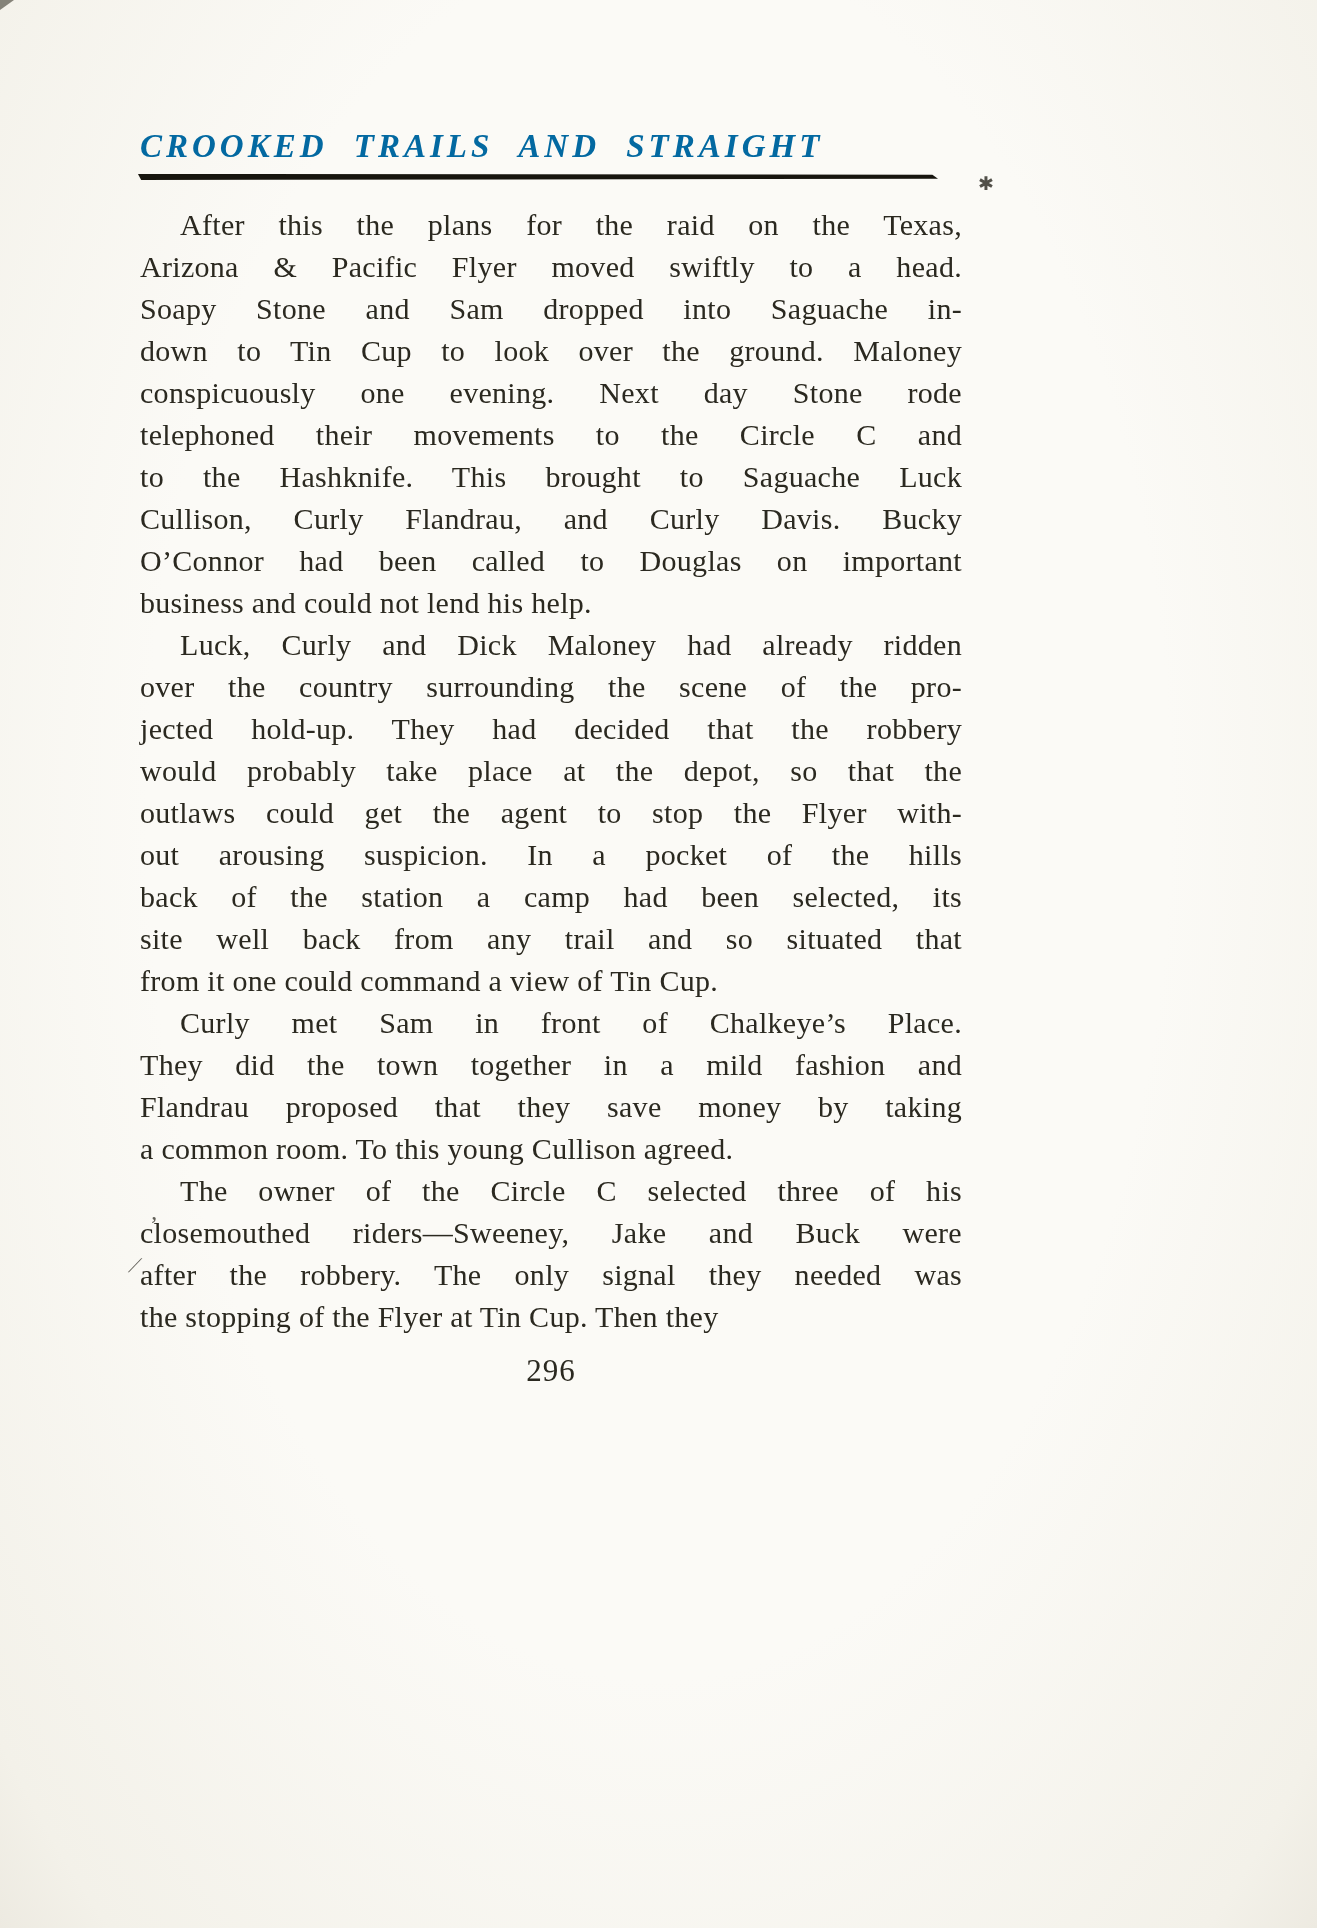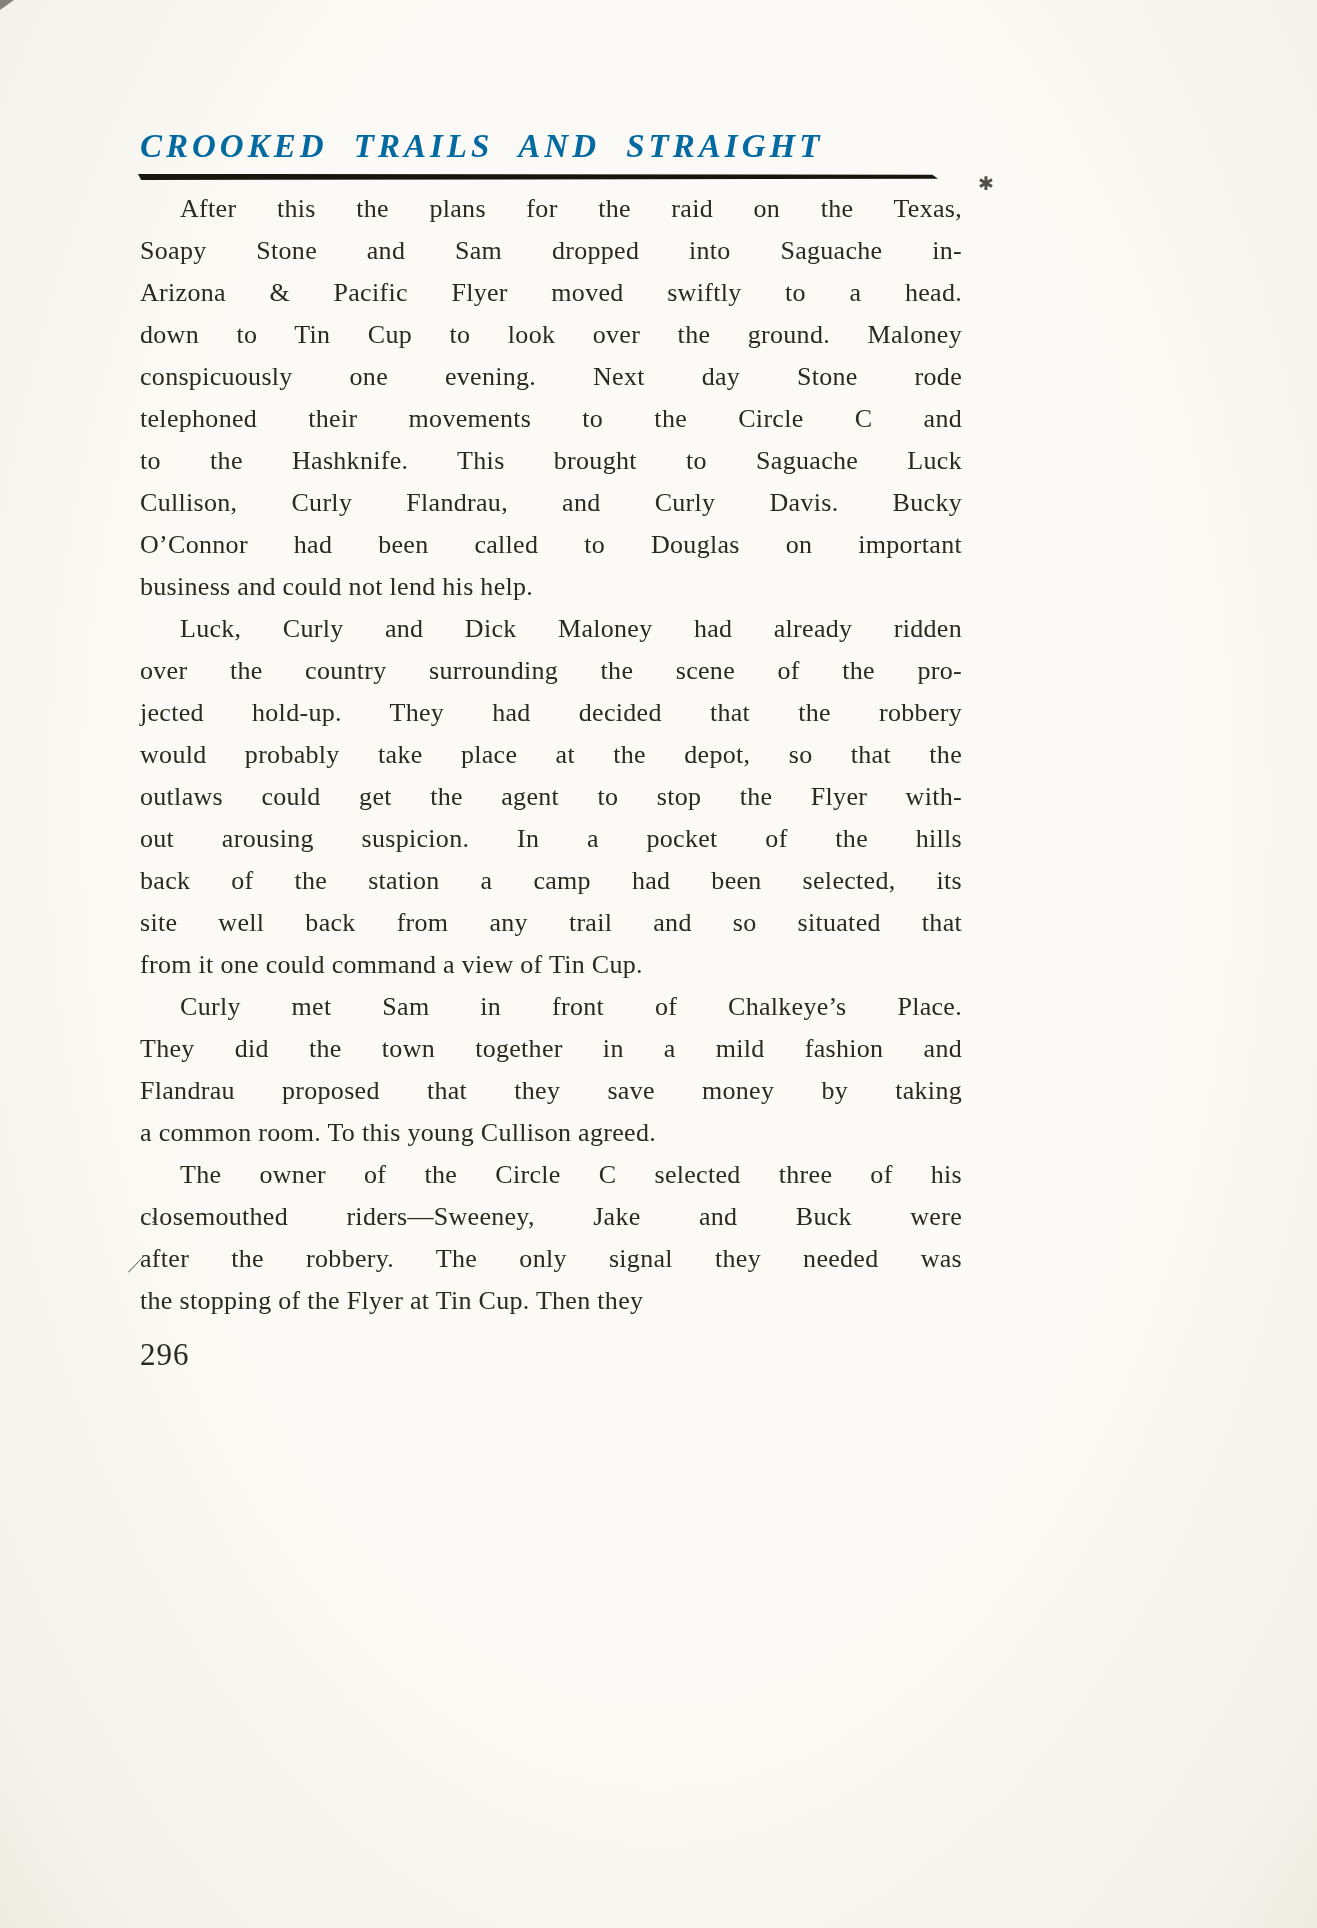--- a/index.html
+++ b/index.html
@@ -56,37 +56,37 @@
   }
   .ink-mark {
     position: absolute;
     right: -32px;
     top: 44px;
     font-size: 19px;
     color: #35332b;
     opacity: .85;
   }
   .body-text {
-    margin-top: 8px;
-    font-size: 26px;
+    margin-top: 24px;
+    font-size: 30px;
     line-height: 42px;
     color: #2b2920;
     letter-spacing: 0.3px;
   }
   .paragraph { margin: 0; }
   .line {
     text-align: justify;
     text-align-last: justify;
     white-space: normal;
   }
   .line.last { text-align-last: left; }
   .line.first { text-indent: 40px; }
   .page-footer { margin-top: 15px; }
   .page-number {
-    text-align: left;
+    text-align: center;
     font-size: 31px;
     letter-spacing: 1px;
     color: #2b2920;
   }
   .stray {
     position: absolute;
     color: #3a3830;
     font-size: 24px;
     opacity: .8;
   }
@@ -104,22 +104,22 @@
 
     <header class="running-head">
       <div class="head-title">CROOKED TRAILS AND STRAIGHT</div>
       <div class="head-rule"></div>
       <span class="ink-mark">✱</span>
     </header>
 
     <main class="body-text">
         <div class="paragraph">
           <div class="line first">After this the plans for the raid on the Texas,</div>
+          <div class="line">Arizona &amp; Pacific Flyer moved swiftly to a head.</div>
           <div class="line">Soapy Stone and Sam dropped into Saguache in-</div>
-          <div class="line">Arizona &amp; Pacific Flyer moved swiftly to a head.</div>
           <div class="line">down to Tin Cup to look over the ground. Maloney</div>
           <div class="line">conspicuously one evening. Next day Stone rode</div>
           <div class="line">telephoned their movements to the Circle C and</div>
           <div class="line">to the Hashknife. This brought to Saguache Luck</div>
           <div class="line">Cullison, Curly Flandrau, and Curly Davis. Bucky</div>
           <div class="line">O’Connor had been called to Douglas on important</div>
           <div class="line last">business and could not lend his help.</div>
         </div>
         <div class="paragraph">
           <div class="line first">Luck, Curly and Dick Maloney had already ridden</div>

